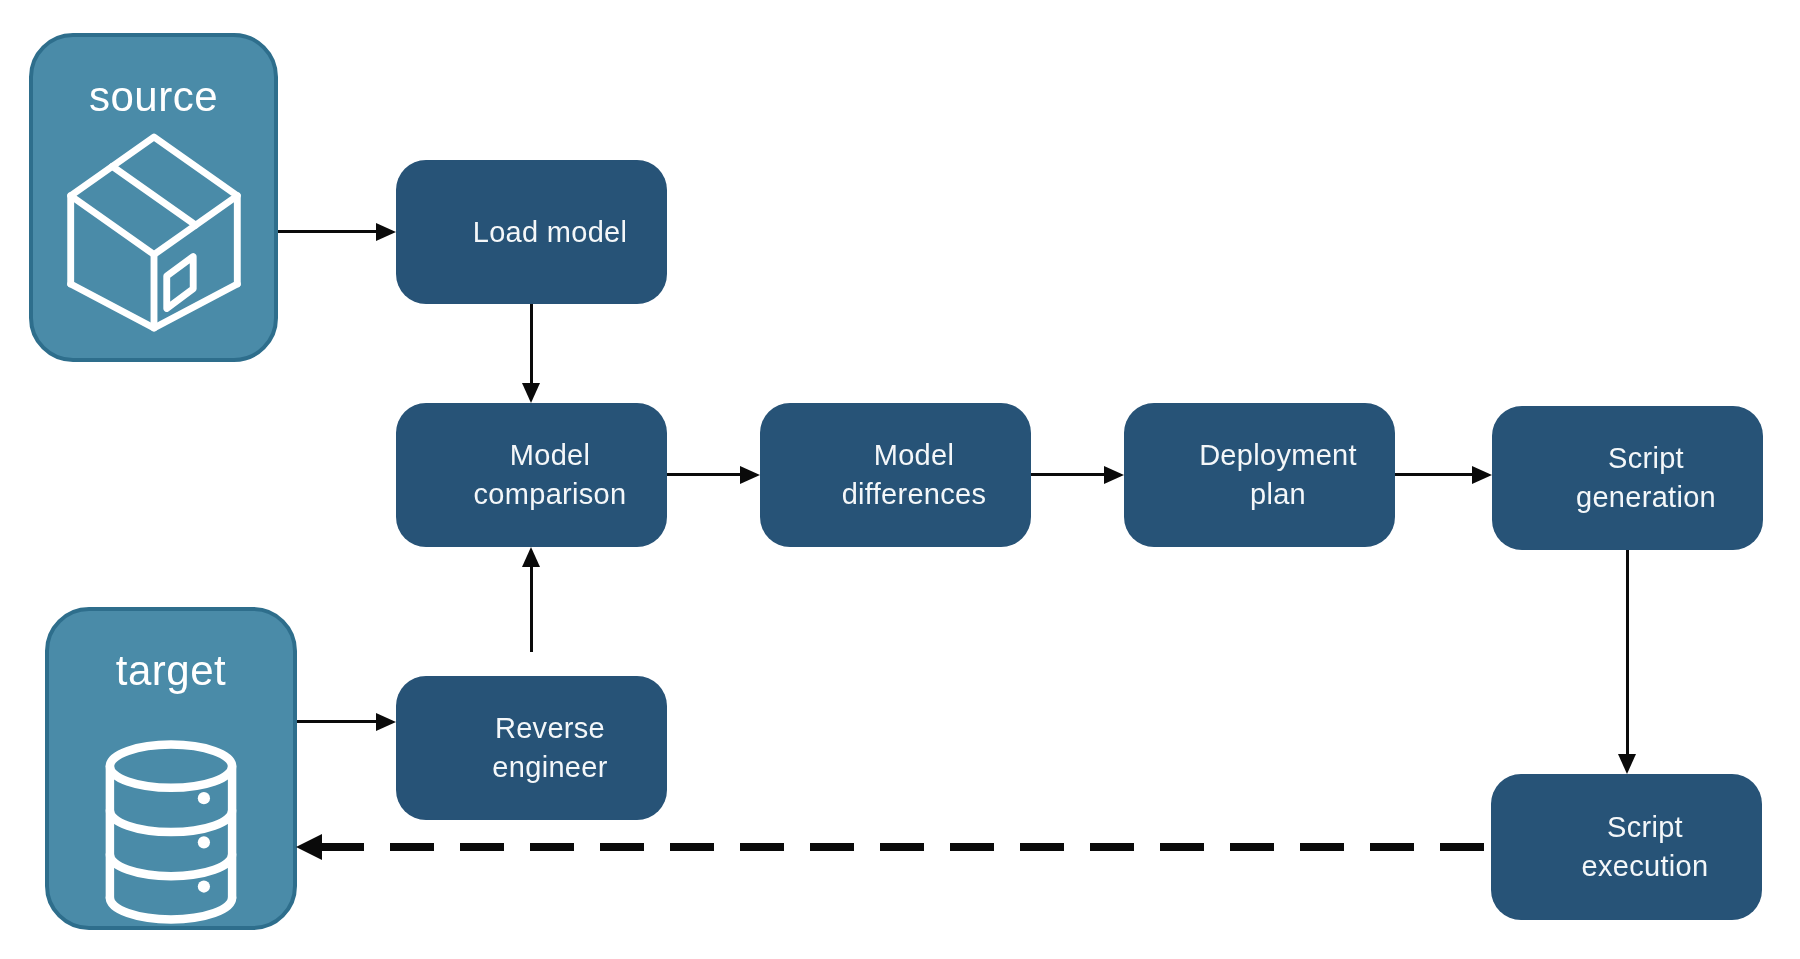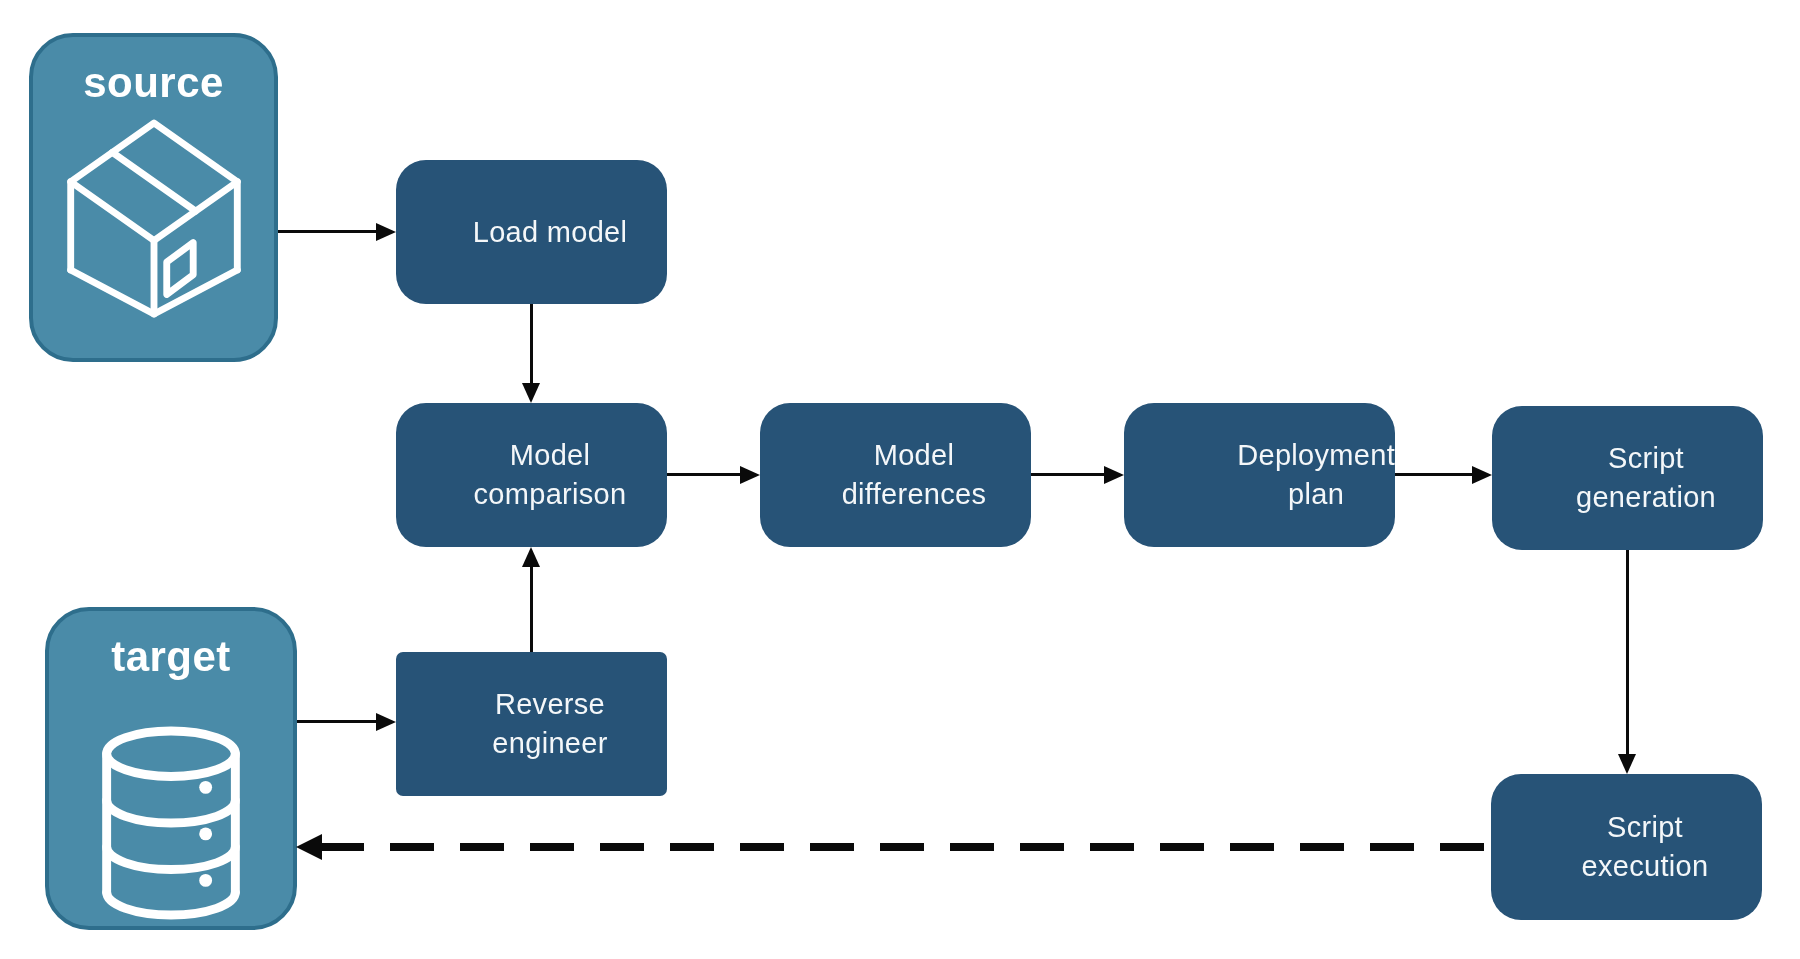--- a/index.html
+++ b/index.html
@@ -47,23 +47,23 @@
     background: var(--store-fill);
     border: 4px solid var(--store-border);
     border-radius: 44px;
     display: flex;
     flex-direction: column;
     align-items: center;
   }
   .store .store-label {
     color: var(--store-text);
     font-size: 42px;
-    font-weight: 700;
+    font-weight: 400;
     letter-spacing: 0.5px;
-    margin-top: 22px;
+    margin-top: 36px;
   }
   .store svg { display: block; }
   
   .hline { position: absolute; height: 3px; background: var(--arrow); }
   .vline { position: absolute; width: 3px; background: var(--arrow); }
   .head { position: absolute; width: 0; height: 0; }
   .head.right  { border-top: 9px solid transparent; border-bottom: 9px solid transparent; border-left: 20px solid var(--arrow); }
   .head.left-big { border-top: 13px solid transparent; border-bottom: 13px solid transparent; border-right: 26px solid var(--arrow); }
   .head.down   { border-left: 9px solid transparent; border-right: 9px solid transparent; border-top: 20px solid var(--arrow); }
   .head.up     { border-left: 9px solid transparent; border-right: 9px solid transparent; border-bottom: 20px solid var(--arrow); }
@@ -113,31 +113,31 @@
   <div class="node" style="left:396px; top:403px;">
     <span class="label">Model
 comparison</span>
   </div>
 
   <div class="node" style="left:760px; top:403px;">
     <span class="label">Model
 differences</span>
   </div>
 
-  <div class="node" style="left:1124px; top:403px;justify-content:flex-end;">
+  <div class="node" style="left:1124px; top:403px;">
     <span class="label">Deployment
 plan</span>
   </div>
 
   <div class="node" style="left:1492px; top:406px;">
     <span class="label">Script
 generation</span>
   </div>
 
-  <div class="node" style="left:396px; top:652px;border-radius:7px;">
+  <div class="node" style="left:396px; top:676px;">
     <span class="label">Reverse
 engineer</span>
   </div>
 
   <div class="node" style="left:1491px; top:774px; height:146px;">
     <span class="label">Script
 execution</span>
   </div>
 
   <div class="hline" style="left:278px; top:230px; width:100px;"></div>

